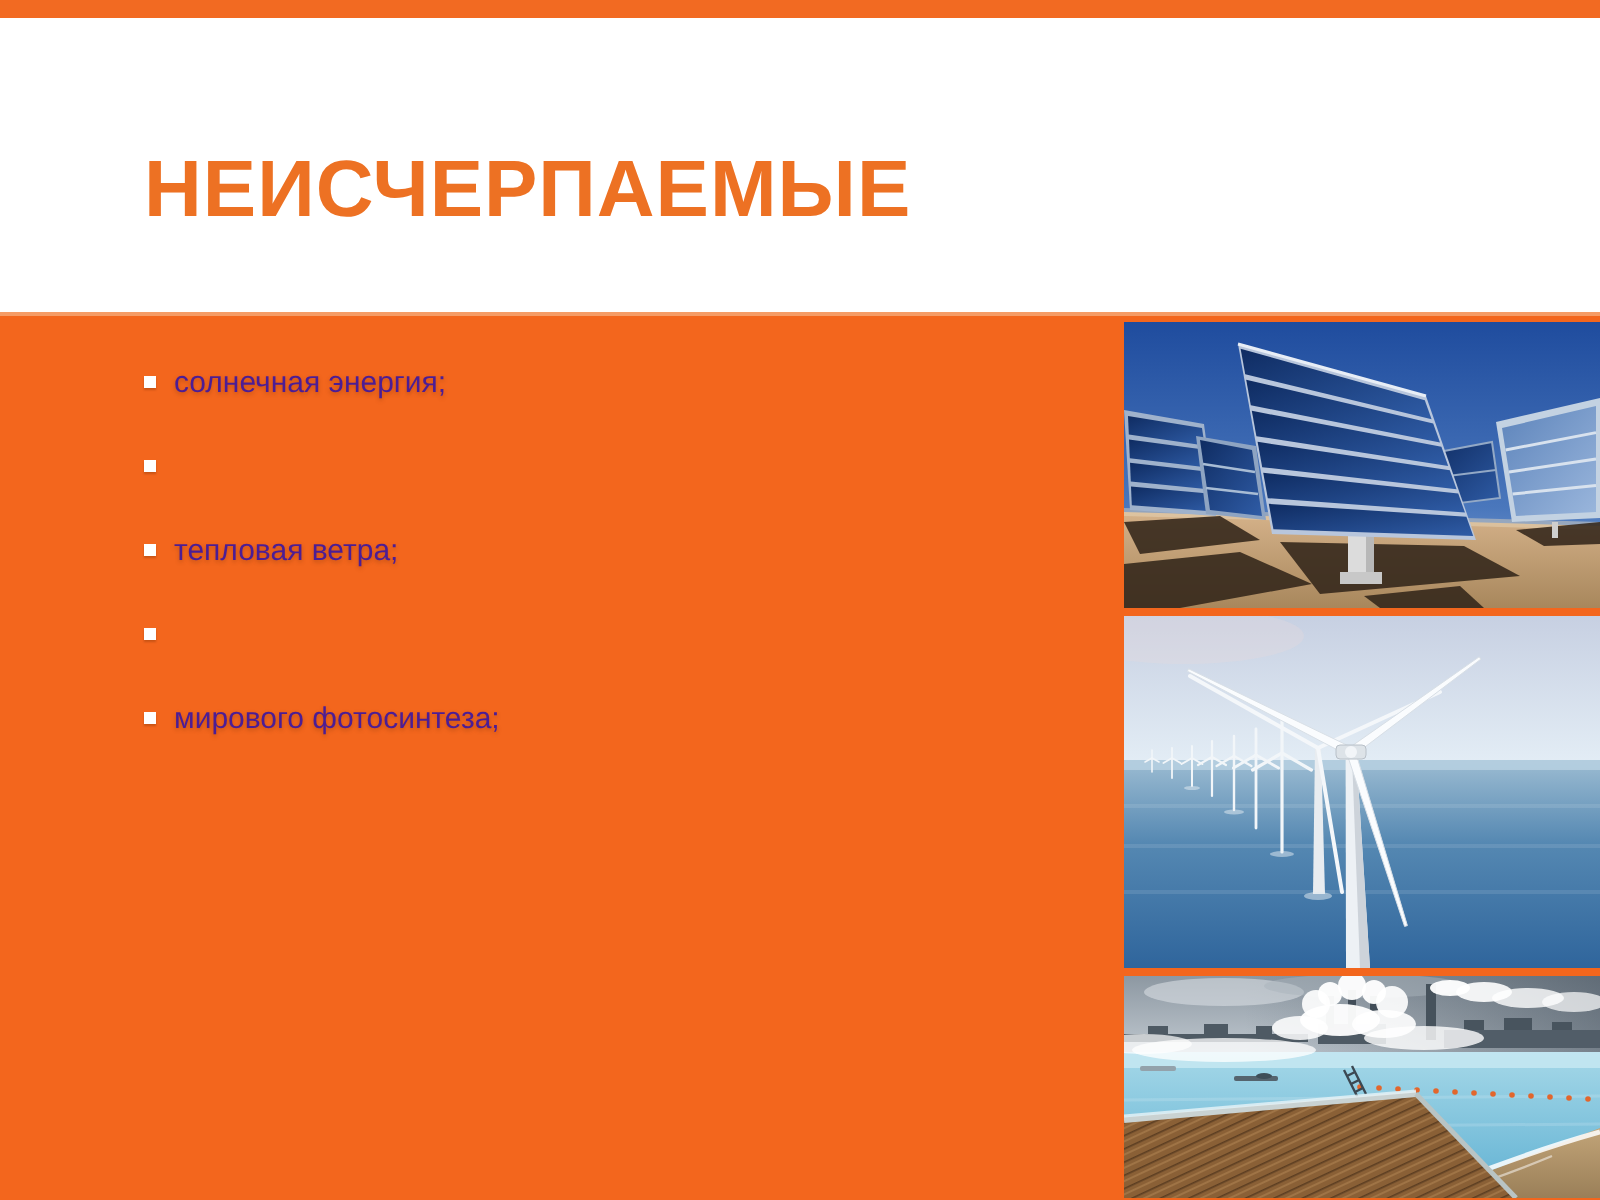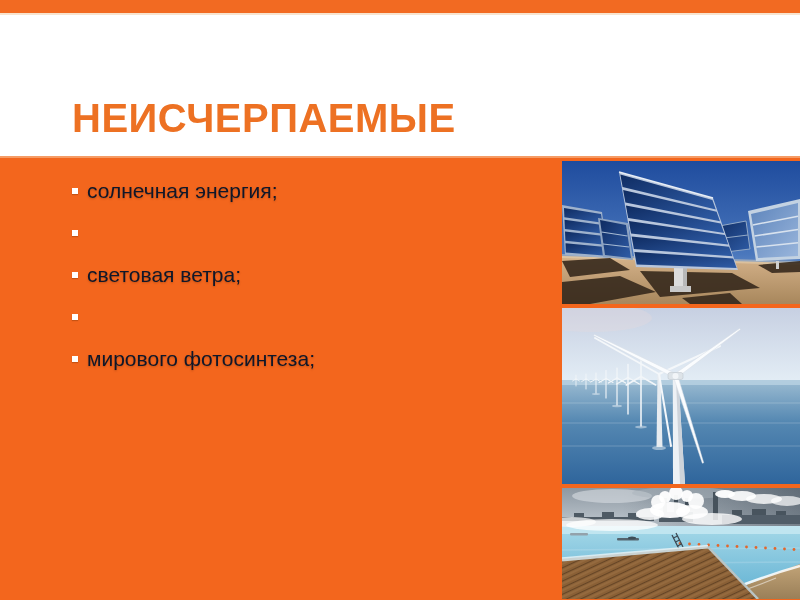--- a/index.html
+++ b/index.html
@@ -2,31 +2,31 @@
 <html><head>
 <meta charset="utf-8">
 <style>
   html,body { margin:0; padding:0; }
   body { width:800px; height:600px; overflow:hidden; font-family:"Liberation Sans",sans-serif; }
   .slide { position:relative; width:800px; height:600px; background:#ffffff; overflow:hidden; }
 
   .top-bar { position:absolute; top:0; left:0; width:800px; height:13px;
              background:#F26A22; border-bottom:2px solid #F8E4CF; }
 
-  .header { position:absolute; top:32px; left:0; width:800px; height:141px; background:#ffffff;text-align:center; }
+  .header { position:absolute; top:9px; left:0; width:800px; height:141px; background:#ffffff;text-align:center; }
   .title { position:absolute; left:72px; top:66px; margin:0;
            font-size:40px; line-height:1; font-weight:700; letter-spacing:0.5px;
            color:#ED7123; }
 
   .content { position:absolute; top:156px; left:0; width:800px; height:444px;
              background:#F3661D; border-top:2px solid #F59C66; box-sizing:border-box; }
 
   .bullet-list { position:absolute; left:72px; top:12px; margin:0; padding:0; list-style:none; }
   .bullet-list li { display:flex; align-items:center; height:42px;
-                    color:#0f172a; font-size:21px;
+                    color:#4c1d95; font-size:15px;
                     text-shadow:0 1px 2px rgba(100,40,0,0.35); }
   .bullet { width:6px; height:6px; background:#ffffff; margin-right:9px; flex:none;
             box-shadow:0 1px 1px rgba(100,40,0,0.3); }
 
   .photos { position:absolute; left:562px; top:3px; width:238px;
             display:flex; flex-direction:column; gap:4px; }
   .photo { width:238px; overflow:hidden; line-height:0; }
   .photo.solar { height:143px; }
   .photo.wind  { height:176px; }
   .photo.geo   { height:111px; }
@@ -48,21 +48,21 @@
     <ul class="bullet-list">
       <li>
           <span class="bullet"></span>
           <span>солнечная энергия;</span>
         </li>
       <li>
           <span class="bullet"></span>
         </li>
       <li>
           <span class="bullet"></span>
-          <span>световая ветра;</span>
+          <span>тепловая ветра;</span>
         </li>
       <li>
           <span class="bullet"></span>
         </li>
       <li>
           <span class="bullet"></span>
           <span>мирового фотосинтеза;</span>
         </li>
     </ul>
 

